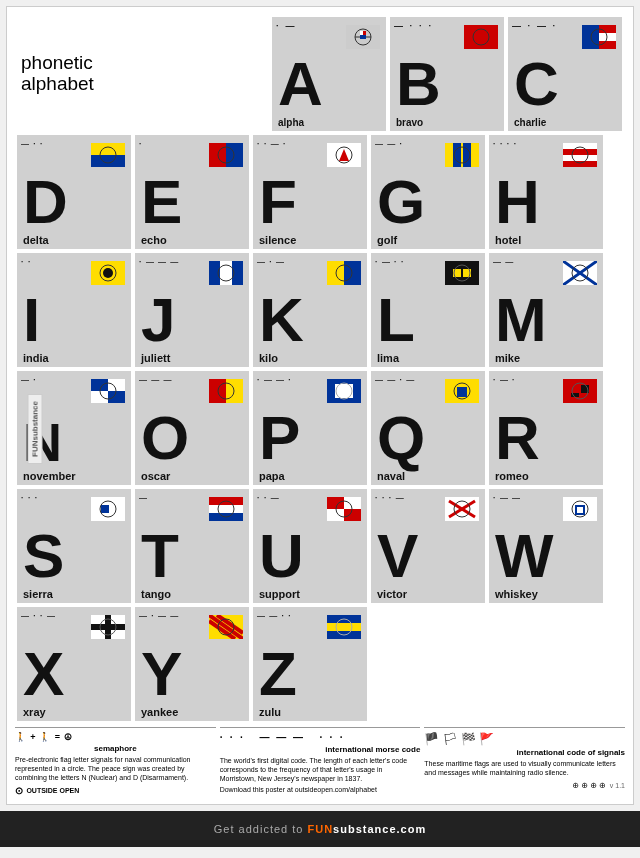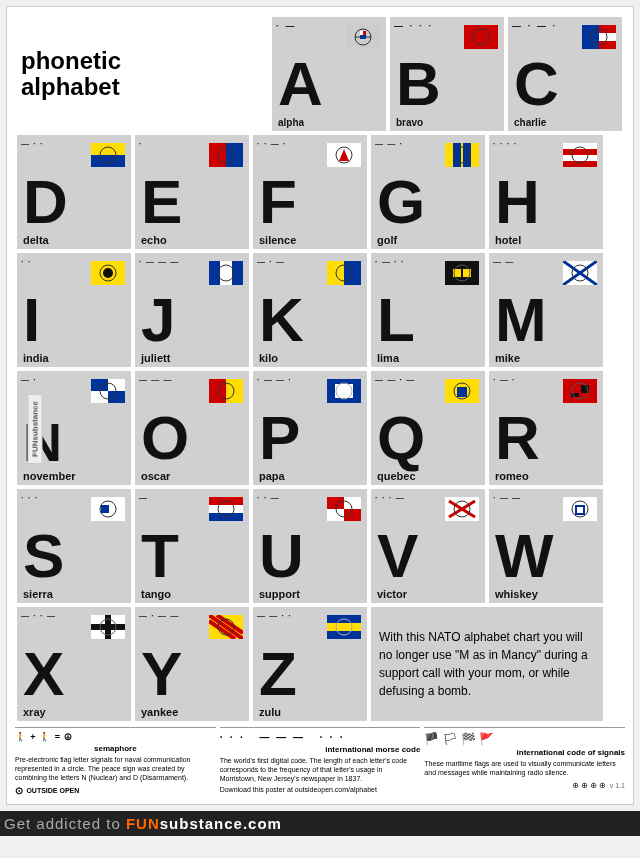--- a/index.html
+++ b/index.html
@@ -148,23 +148,24 @@
       background: #eee;
       padding: 2px 6px;
       border: 1px solid #ccc;
       white-space: nowrap;
       z-index: 10;
     }
 
     .footer-bar {
       background: #222;
       color: white;
-      font-size: 15px;
+      text-align: center;
+      font-size: 11px;
       font-weight: bold;
-      padding: 4px;
+      padding: 12px;
       letter-spacing: 1px;
     }
 
     .footer-bar span.get {
       color: #aaa;
       font-weight: normal;
     }
 
     .footer-bar span.fun {
       color: #ff6600;
@@ -221,21 +222,21 @@
 
 <div class="side-label">
   <span>FUNsubstance</span>
 </div>
 
 <div class="main-container">
 
   <div class="row-grid">
 
     <div class="title-block">
-      <h1 style="white-space:pre-line; font-size:24px; font-weight:700; line-height:1.1;">phonetic
+      <h1 style="white-space:pre-line; font-size:19px; font-weight:400; line-height:1.1;">phonetic
 alphabet</h1>
     </div>
 
     <div class="cell-lg" style="width:118px;height:118px;">
       <div class="cell-morse morse">· —</div>
       <div class="cell-letter">A</div>
       <div class="cell-name">alpha</div>
       <div class="flag-container">
         <svg class="flag" viewBox="0 0 34 24">
           <rect width="34" height="24" fill="#ccc"></rect>
@@ -443,21 +444,21 @@
         <svg class="flag" viewBox="0 0 34 24">
           <rect width="34" height="24" fill="#003399"></rect>
           <rect x="8" y="5" width="18" height="14" fill="white"></rect>
           <circle cx="17" cy="12" r="8" fill="none" stroke="#aaa" stroke-width="1"></circle>
         </svg>
       </div>
     </div>
     <div class="cell">
       <div class="cell-morse morse">— — · —</div>
       <div class="cell-letter">Q</div>
-      <div class="cell-name">quebec</div>
+      <div class="cell-name">naval</div>
       <div class="flag-container">
         <svg class="flag" viewBox="0 0 34 24">
           <rect width="34" height="24" fill="#FFDD00"></rect>
           <rect x="12" y="8" width="10" height="10" fill="#003399"></rect>
           <circle cx="17" cy="12" r="8" fill="none" stroke="#333" stroke-width="1"></circle>
         </svg>
       </div>
     </div>
     <div class="cell">
       <div class="cell-morse morse">· — ·</div>
@@ -579,23 +580,20 @@
       <div class="cell-name">zulu</div>
       <div class="flag-container">
         <svg class="flag" viewBox="0 0 34 24">
           <rect width="34" height="24" fill="#003399"></rect>
           <rect y="8" width="34" height="8" fill="#FFDD00"></rect>
           <circle cx="17" cy="12" r="8" fill="none" stroke="#aaa" stroke-width="1"></circle>
         </svg>
       </div>
     </div>
 
-    <div class="nato-text-block">
-      <p>With this NATO alphabet chart you will no longer use "M as in Mancy" during a support call with your mom, or while defusing a bomb.</p>
-    </div>
   </div>
 
   <div class="bottom-info">
 
     <div class="bottom-info-col">
       <div class="semaphore-row">
         <span>🚶</span>
         <span>+</span>
         <span>🚶</span>
         <span>=</span>

